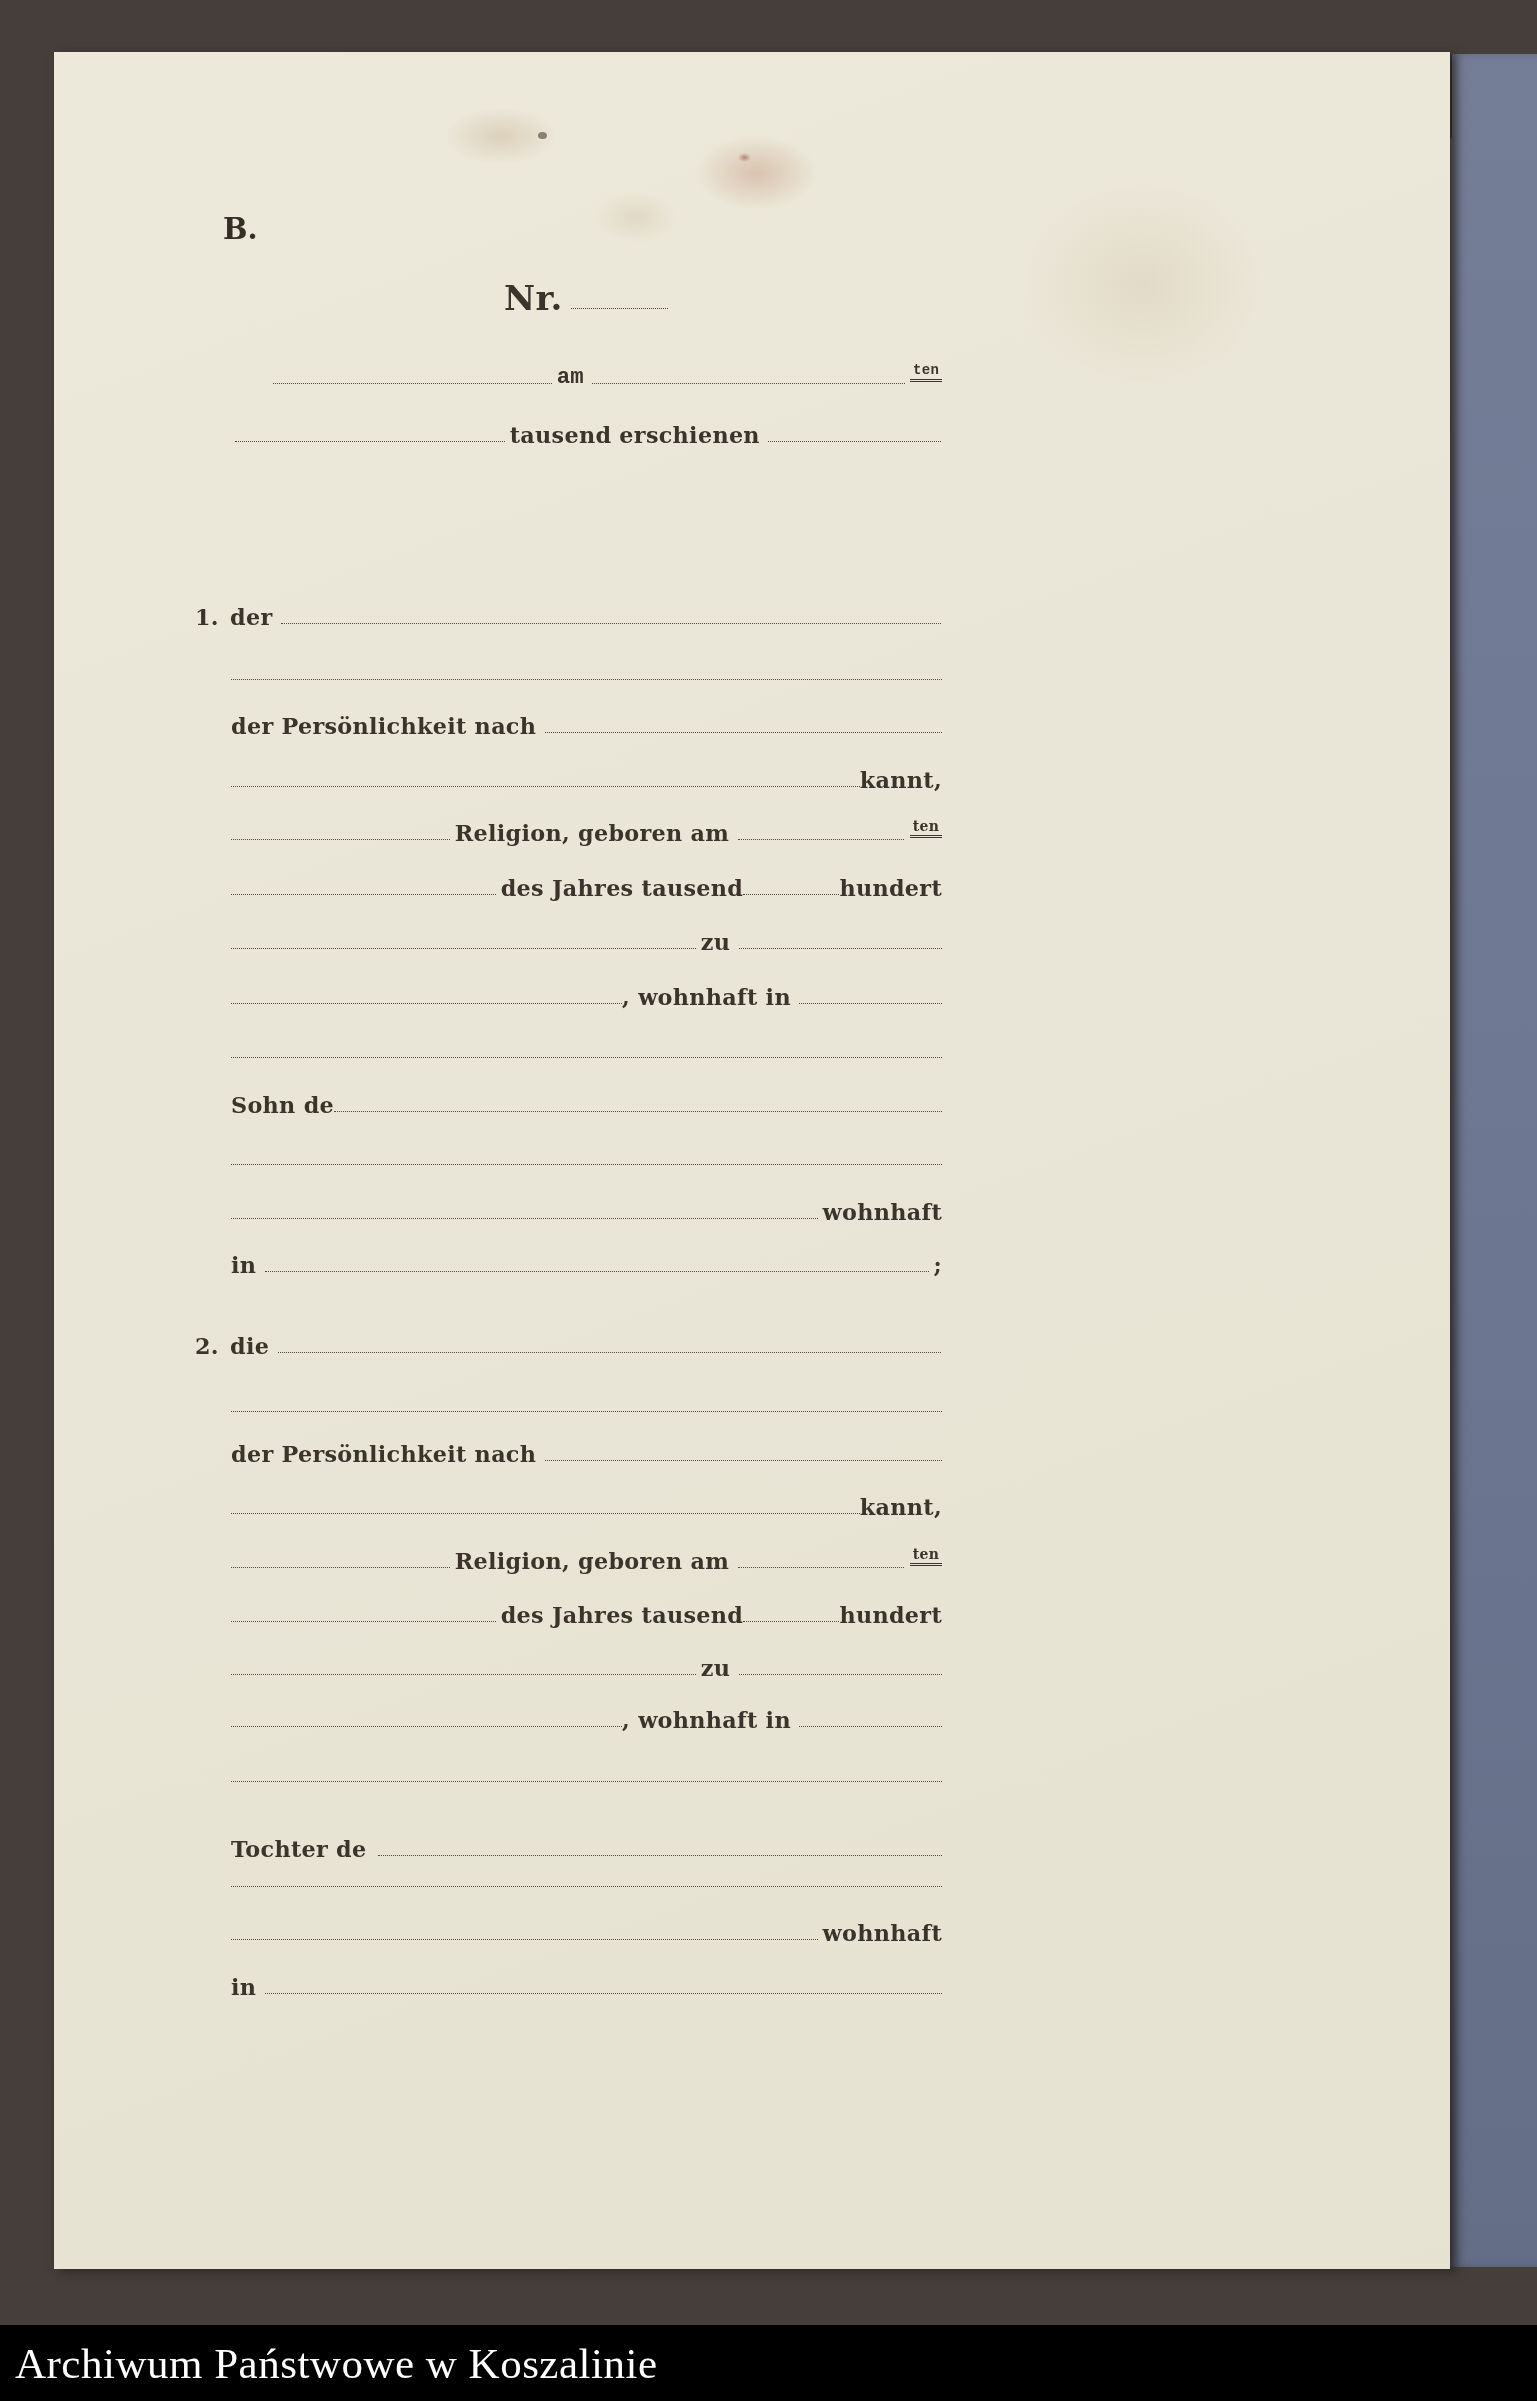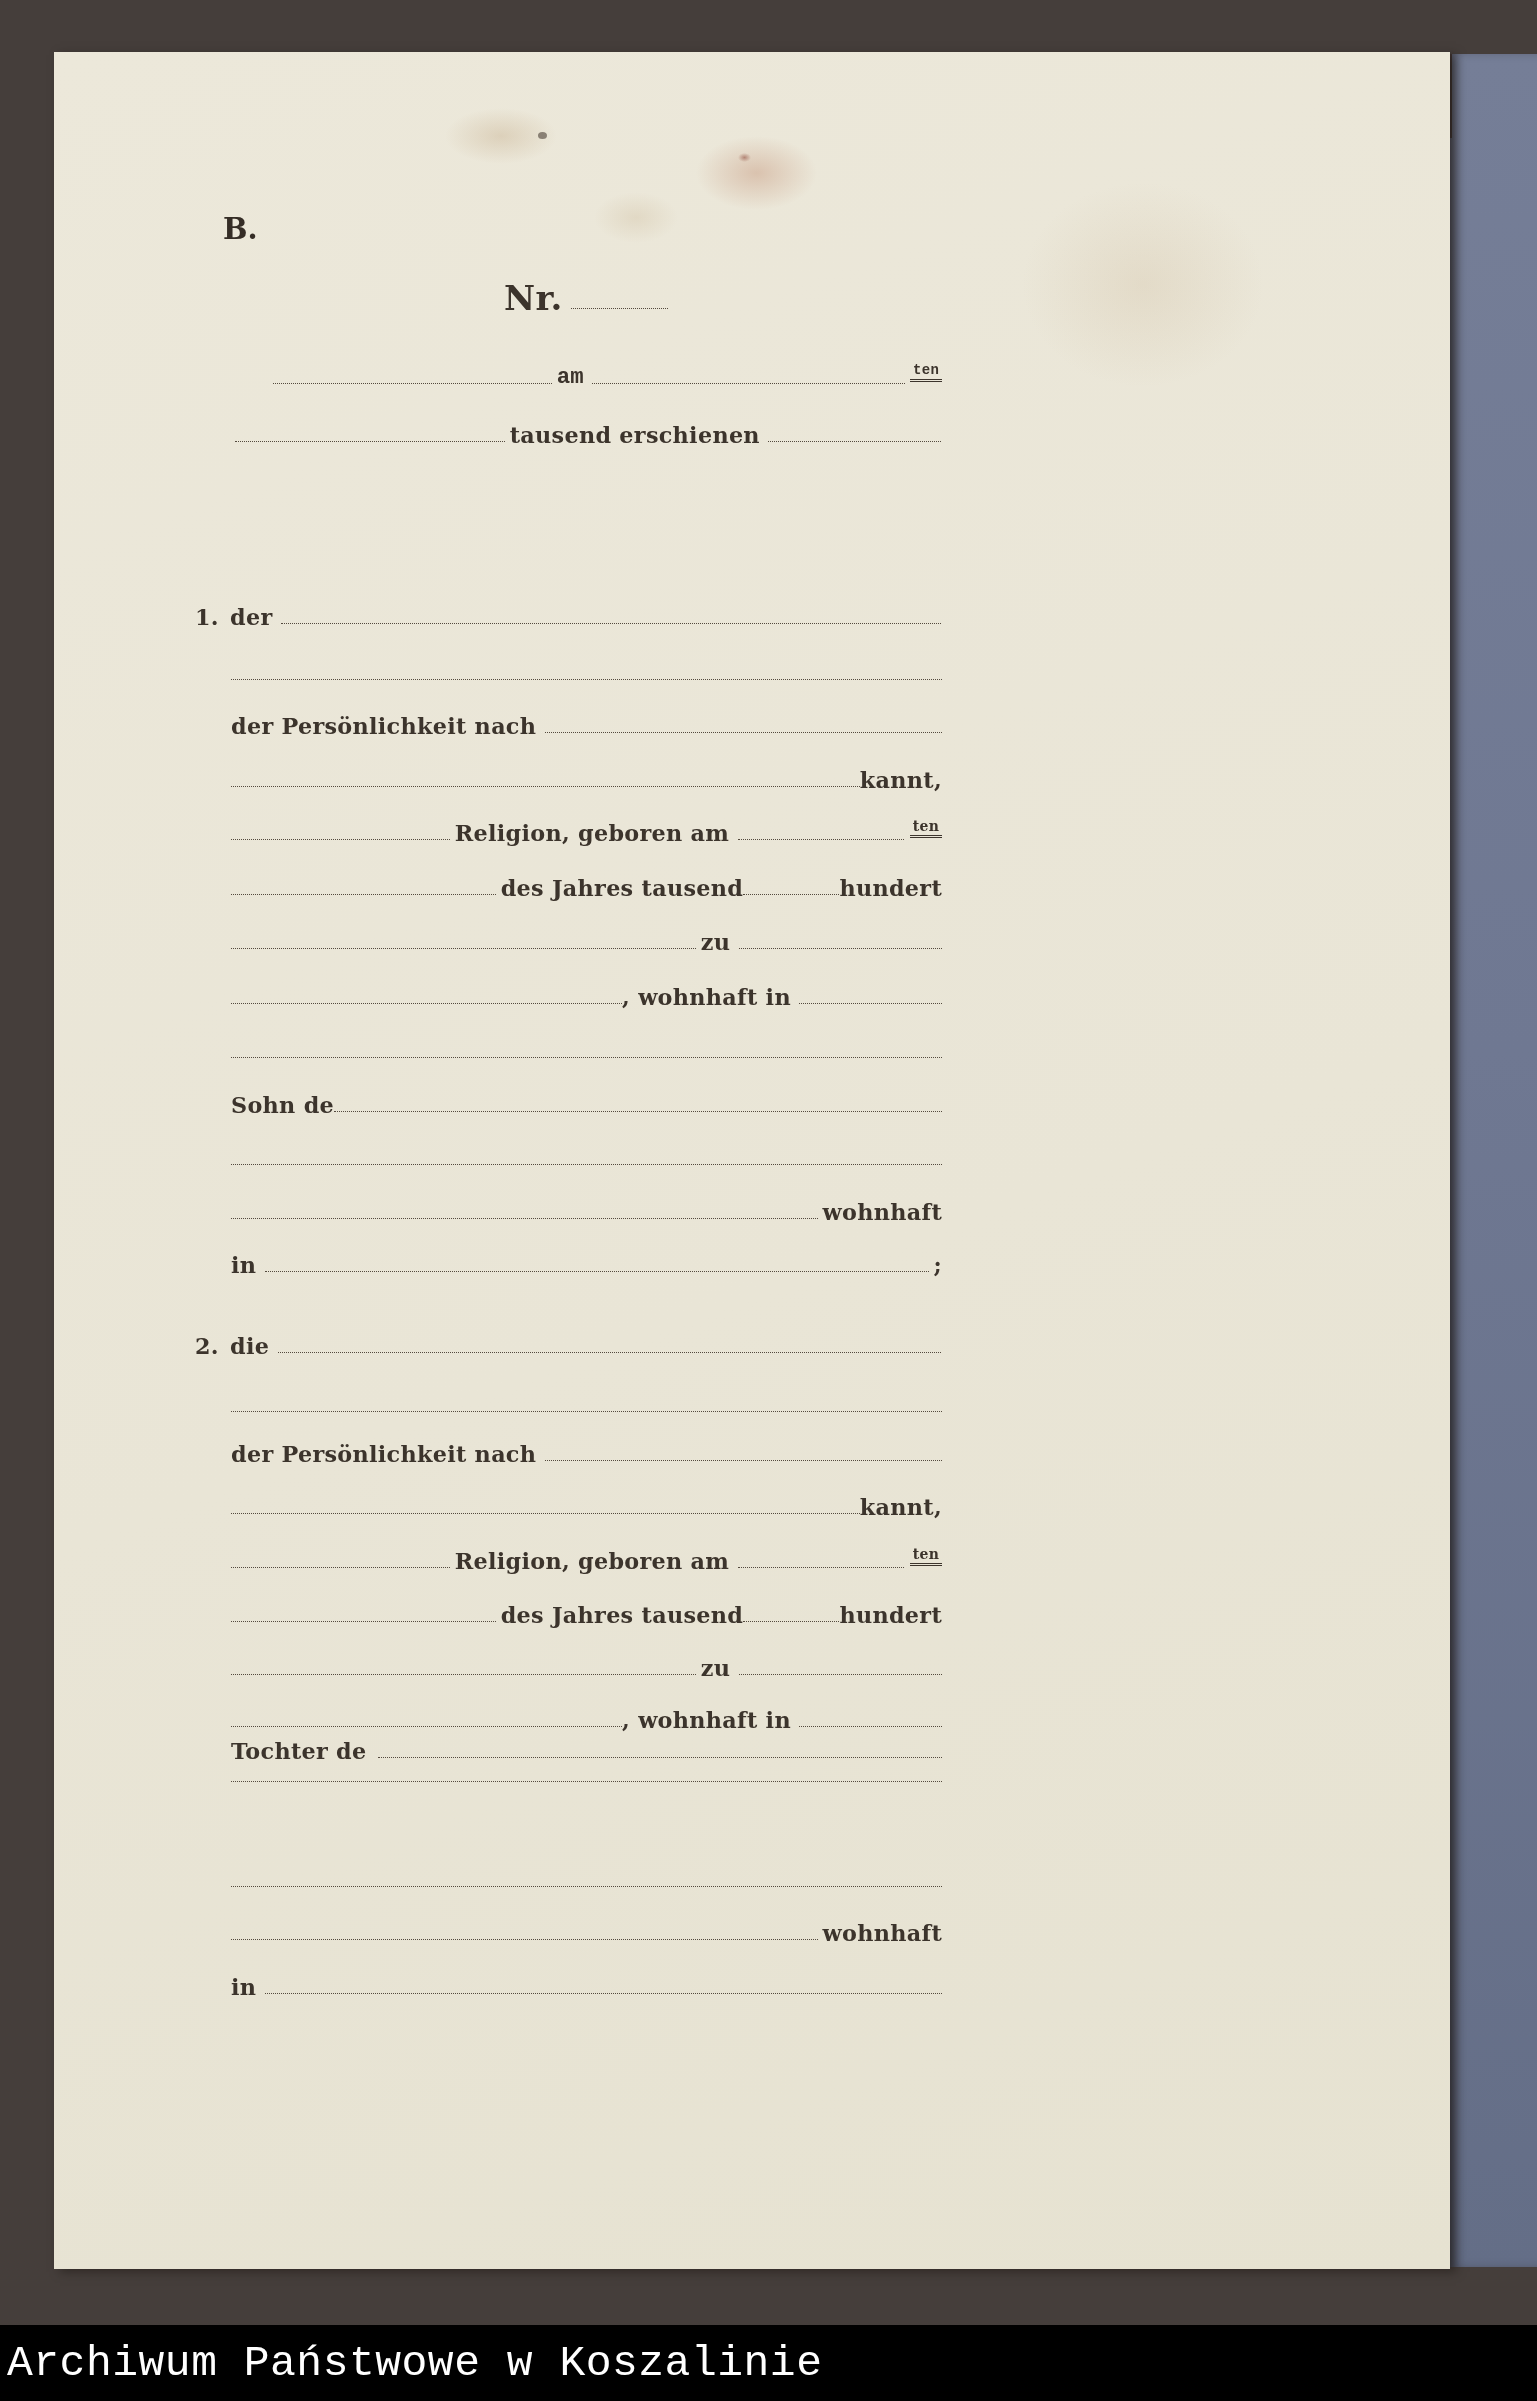--- a/index.html
+++ b/index.html
@@ -56,22 +56,22 @@
     position:absolute;left:231px;top:499px;width:713px;
     color:#3c342c;font-size:22.3px;font-weight:700;line-height:34px;letter-spacing:0.3px;
   }
   .intro .l1{text-align:justify;text-align-last:justify;}
   
   .wm-bar{
     position:absolute;left:0;top:2325px;width:1538px;height:76px;background:#000;
     display:flex;align-items:center;
   }
   .wm-text{
-    color:#fff;font-family:Liberation Mono, monospace;font-size:43px;
-    padding-left:7px;letter-spacing:0.5px;
+    color:#fff;font-family:Liberation Serif, serif;font-size:43px;
+    padding-left:15px;letter-spacing:0.5px;
   }
 </style>
 </head>
 <body>
 
 <div class="scan">
 
   <div class="blue-page"></div>
   <div class="spine-strip"></div>
 
@@ -199,21 +199,21 @@
     <span class="fill"></span>
   </div>
   <div class="row" style="left:231px;top:1699px;width:711px;">
     <span class="fw" style="width:391px;"></span>
     <span class="t mr">, wohnhaft in</span>
     <span class="fill"></span>
   </div>
   <div class="row" style="left:231px;top:1754px;width:711px;">
     <span class="fill"></span>
   </div>
-  <div class="row" style="left:231px;top:1730px;width:711px;gap:12px;">
+  <div class="row" style="left:231px;top:1828px;width:711px;gap:12px;">
     <span class="t">Tochter de</span>
     <span class="fill"></span>
   </div>
   <div class="row" style="left:231px;top:1859px;width:711px;">
     <span class="fill"></span>
   </div>
   <div class="row" style="left:231px;top:1912px;width:711px;">
     <span class="fill"></span>
     <span class="t ml">wohnhaft</span>
   </div>

